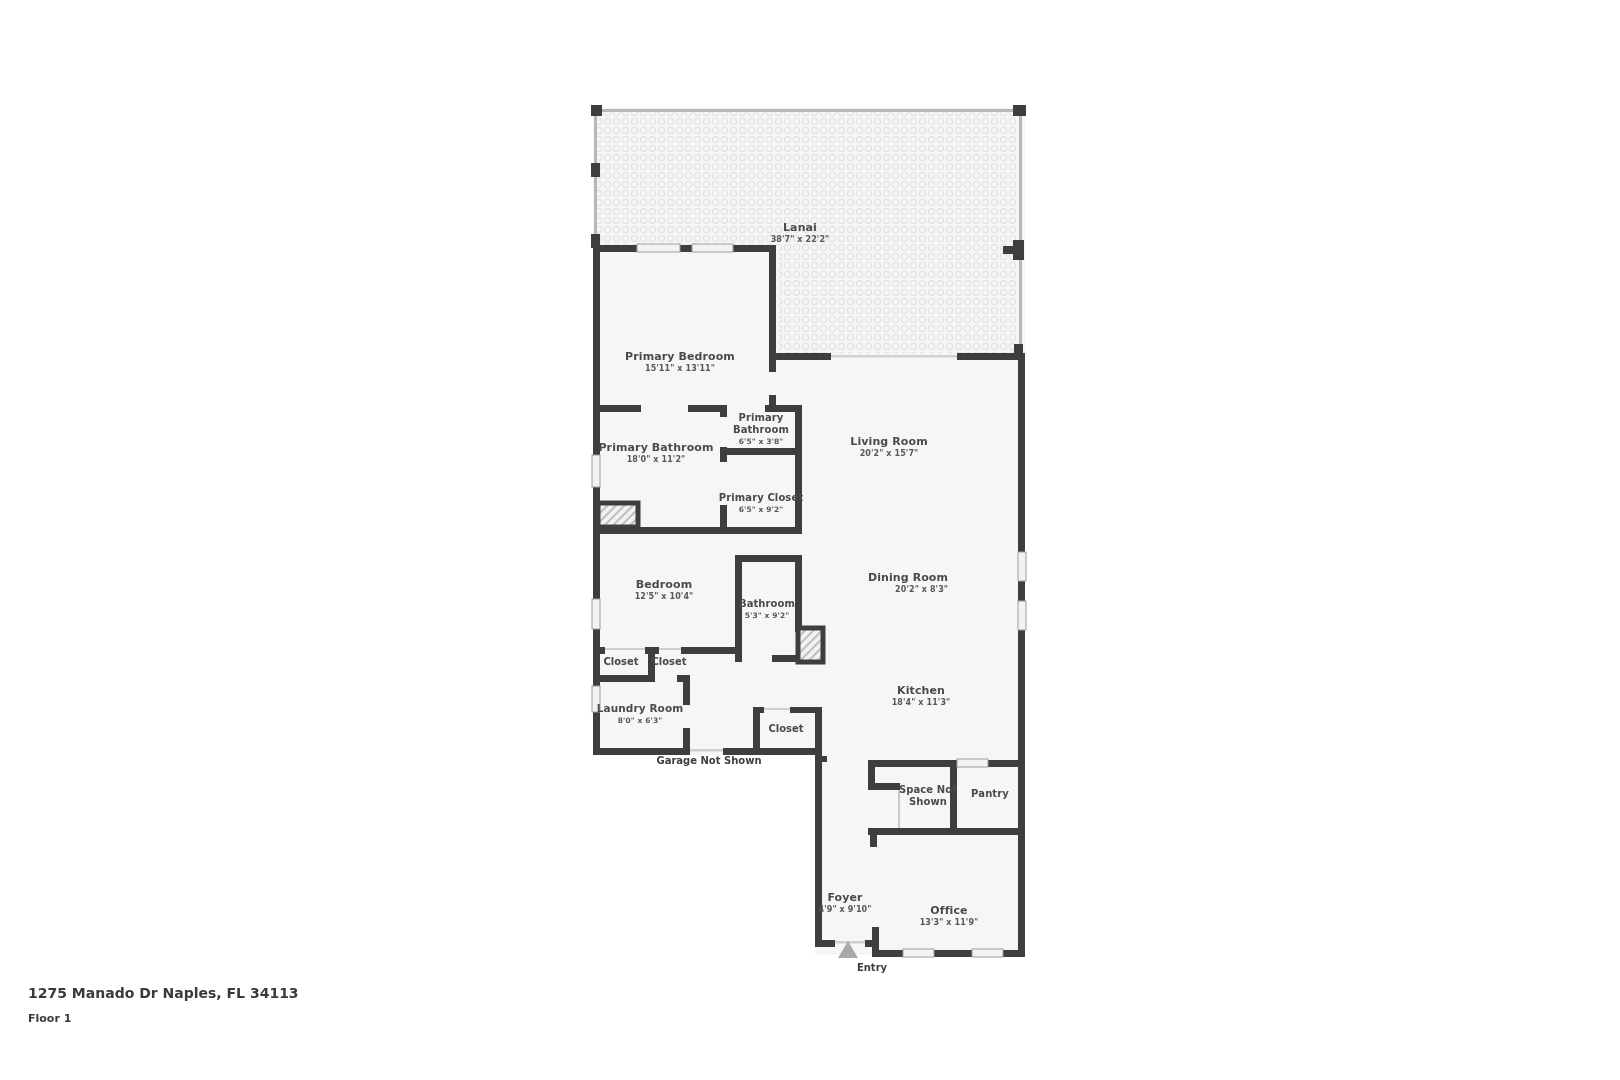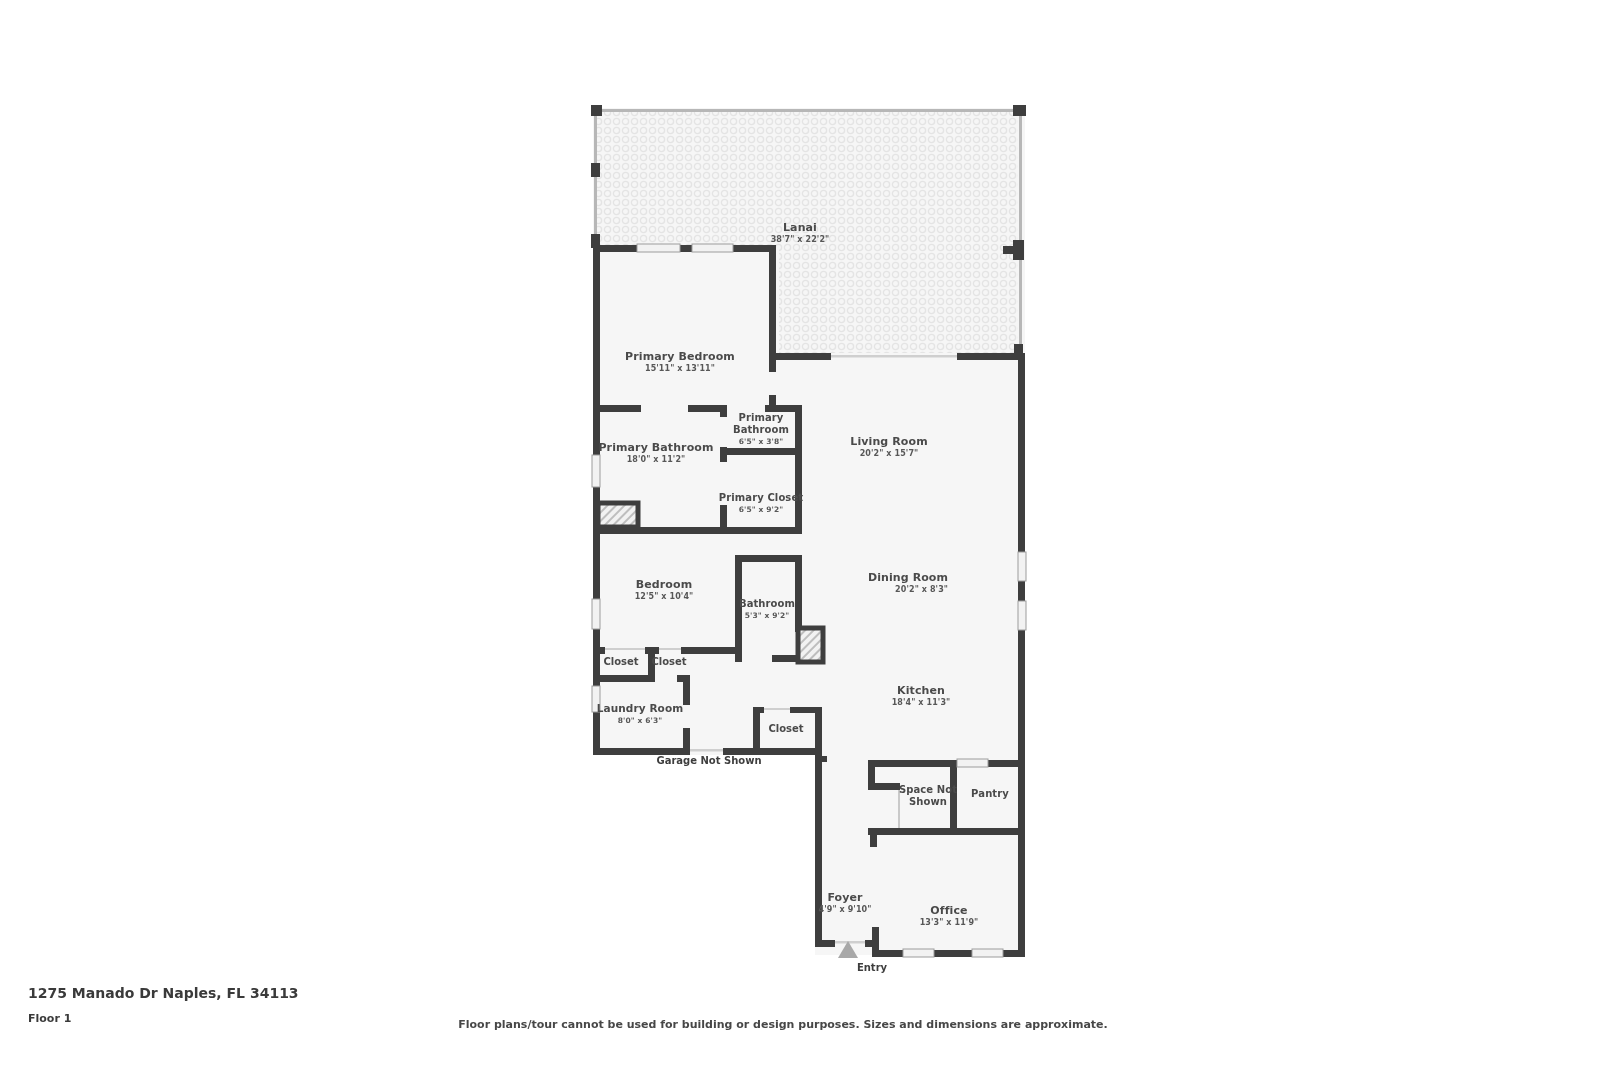--- a/index.html
+++ b/index.html
@@ -218,14 +218,13 @@
     <div class="room-label closet-label" style="left:621px;top:661px;">Closet</div>
     <div class="room-label closet-label" style="left:669px;top:661px;">Closet</div>
     <div class="room-label closet-label" style="left:786px;top:728px;">Closet</div>
 
     <div class="room-label note-label" style="left:709px;top:760px;">Garage Not Shown</div>
     <div class="room-label note-label" style="left:848px;top:967px;margin-left:24px;">Entry</div>
   </div>
 
   <div class="footer-address">1275 Manado Dr Naples, FL 34113</div>
   <div class="footer-floor">Floor 1</div>
-  <div class="footer-disclaimer">Floor plans/tour cannot be used for building or design purposes. Sizes and dimensions are approximate.</div>
 </div>
 
 </body></html>

